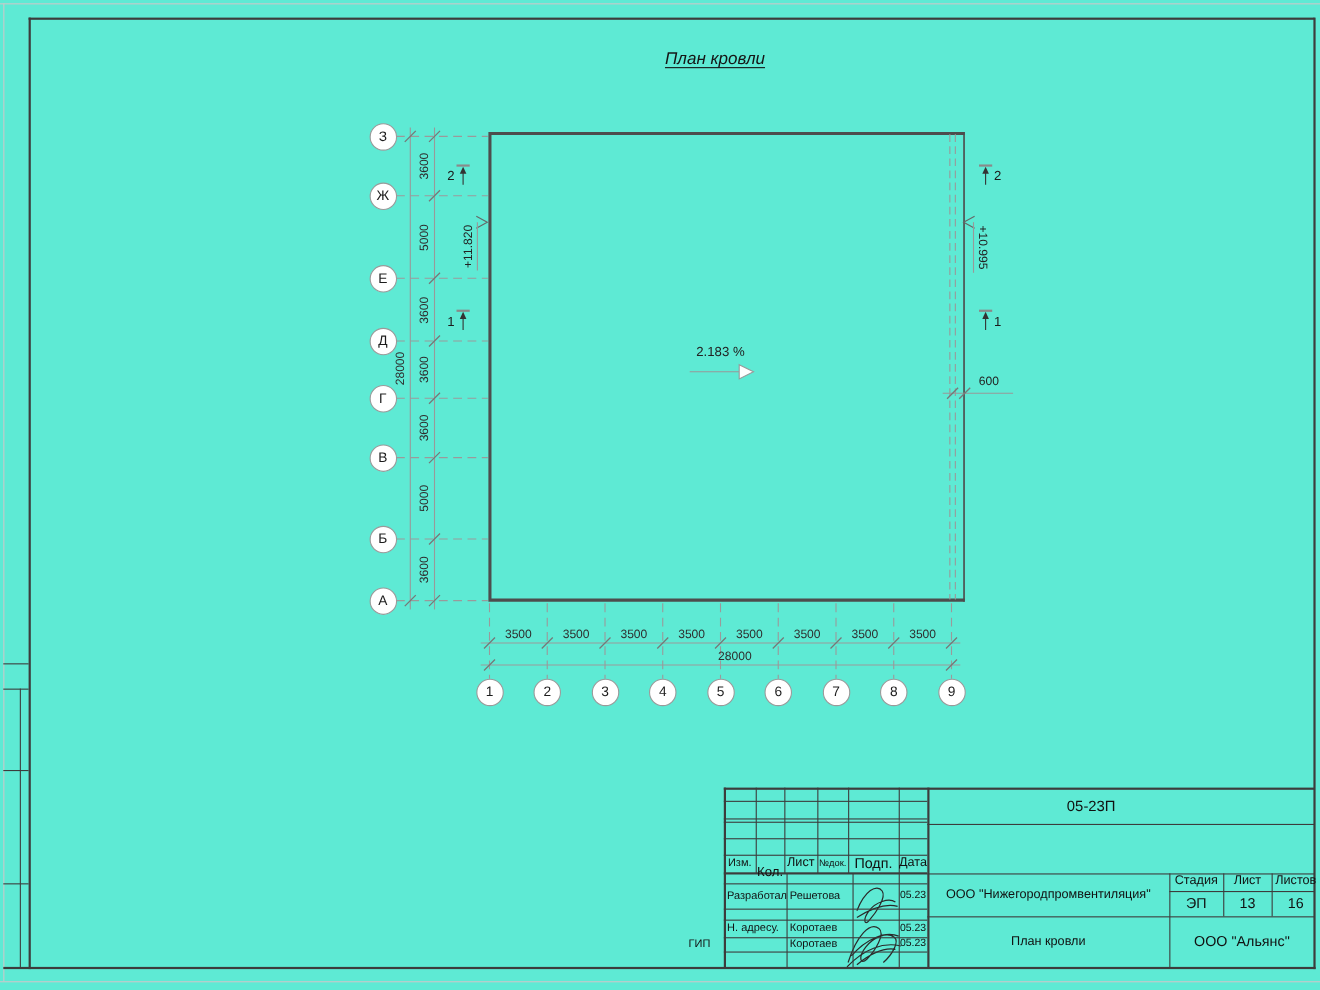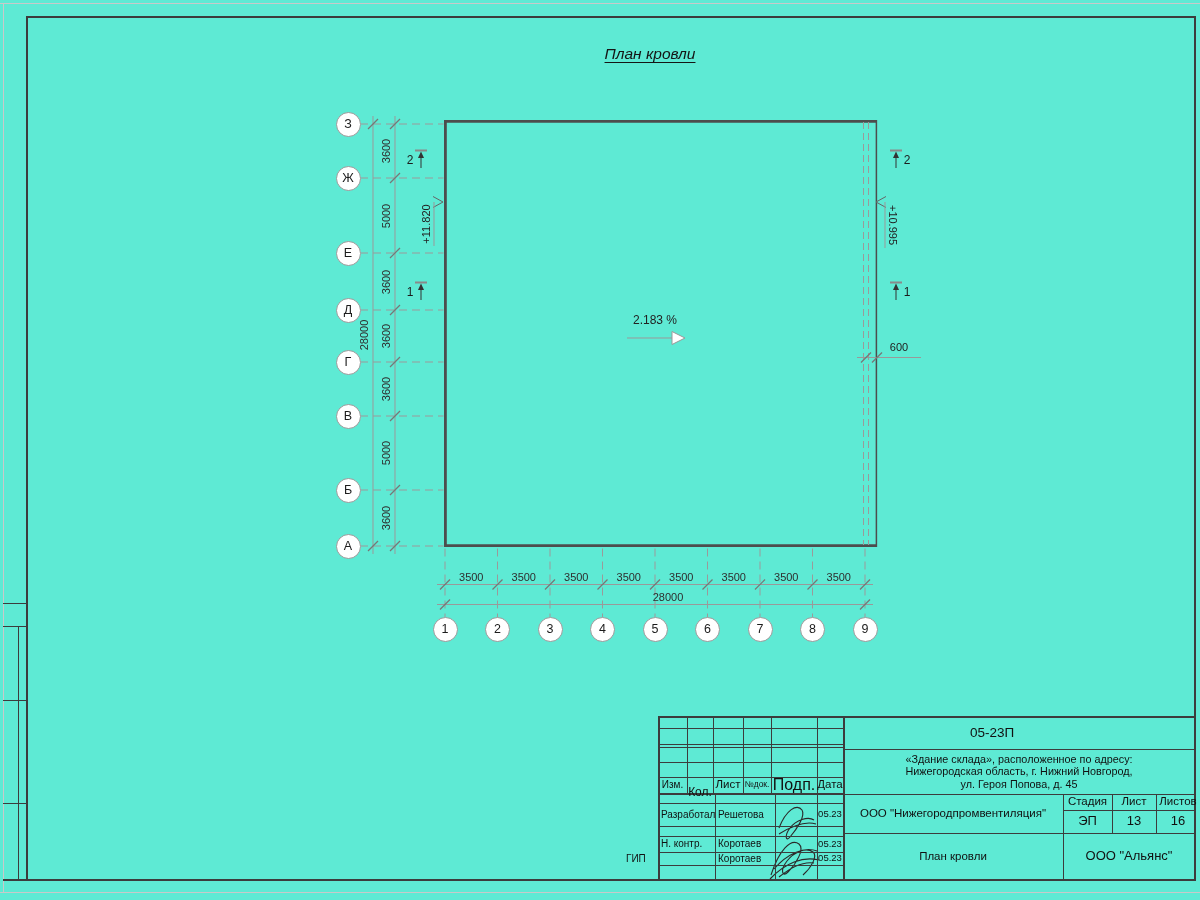--- a/index.html
+++ b/index.html
@@ -173,44 +173,39 @@
   <div class="hl" style="left:658px;top:865px;width:185px"></div>
   <div class="hl" style="left:843px;top:749px;width:352px"></div>
   <div class="hl" style="left:843px;top:794px;width:352px"></div>
   <div class="hl" style="left:843px;top:833px;width:352px"></div>
   <div class="hl" style="left:1063px;top:810px;width:132px"></div>
   <div class="vl" style="left:1063px;top:794px;height:86px"></div>
   <div class="vl" style="left:1112px;top:794px;height:39px"></div>
   <div class="vl" style="left:1156px;top:794px;height:39px"></div>
 
   <div class="tb" style="left:843px;top:716px;width:298px;height:33px;font-size:13.5px">05-23П</div>
-  <div class="tb" style="left:843px;top:749px;width:352px;height:45px;font-size:10.8px;flex-direction:column">
-    <div>«Здание склада», расположенное по адресу:</div>
-    <div>Нижегородская область, г. Нижний Новгород,</div>
-    <div>ул. Героя Попова, д. 45</div>
-  </div>
   <div class="tb" style="left:843px;top:794px;width:220px;height:39px;font-size:11.5px">ООО "Нижегородпромвентиляция"</div>
   <div class="tb" style="left:843px;top:833px;width:220px;height:47px;font-size:11.5px">План кровли</div>
   <div class="tb" style="left:1063px;top:833px;width:132px;height:47px;font-size:13px">ООО "Альянс"</div>
   <div class="tb" style="left:1063px;top:794px;width:49px;height:16px;font-size:11.5px">Стадия</div>
   <div class="tb" style="left:1112px;top:794px;width:44px;height:16px;font-size:11.5px">Лист</div>
   <div class="tb" style="left:1156px;top:794px;width:44px;height:16px;font-size:11.5px">Листов</div>
   <div class="tb" style="left:1063px;top:810px;width:49px;height:23px;font-size:13px">ЭП</div>
   <div class="tb" style="left:1112px;top:810px;width:44px;height:23px;font-size:13px">13</div>
   <div class="tb" style="left:1156px;top:810px;width:44px;height:23px;font-size:13px">16</div>
   <div class="tb" style="left:658px;top:777px;width:29px;height:16px;font-size:10px">Изм.</div>
   <div class="tb" style="left:687px;top:777px;width:26px;height:32px;font-size:12px">Кол.</div>
   <div class="tb" style="left:713px;top:777px;width:30px;height:16px;font-size:11.5px">Лист</div>
   <div class="tb" style="left:743px;top:777px;width:28px;height:16px;font-size:8.5px">№док.</div>
-  <div class="tb" style="left:771px;top:777px;width:46px;height:16px;font-size:16px">Подп.</div>
+  <div class="tb" style="left:771px;top:777px;width:46px;height:16px;font-size:13px">Подп.</div>
   <div class="tb" style="left:817px;top:777px;width:26px;height:16px;font-size:11.5px">Дата</div>
   <div class="tb lft" style="left:658px;top:803px;width:57px;height:23px;font-size:10px">Разработал</div>
   <div class="tb lft" style="left:715px;top:803px;width:60px;height:23px;font-size:10px">Решетова</div>
   <div class="tb" style="left:817px;top:803px;width:26px;height:23px;font-size:9.5px">05.23</div>
-  <div class="tb lft" style="left:658px;top:836px;width:57px;height:16px;font-size:10px">Н. контр.</div>
+  <div class="tb lft" style="left:658px;top:836px;width:57px;height:16px;font-size:10px">Н. адресу.</div>
   <div class="tb lft" style="left:715px;top:836px;width:60px;height:16px;font-size:10px">Коротаев</div>
   <div class="tb" style="left:817px;top:836px;width:26px;height:16px;font-size:9.5px">05.23</div>
   <div class="tb lft" style="left:623px;top:852px;width:57px;height:13px;font-size:10px">ГИП</div>
   <div class="tb lft" style="left:715px;top:852px;width:60px;height:13px;font-size:10px">Коротаев</div>
   <div class="tb" style="left:817px;top:852px;width:26px;height:13px;font-size:9.5px">05.23</div>
 
 <div class="axis-circle" style="left: 335.5px; top: 111.5px;">З</div>
     <div class="axis-circle" style="left: 335.5px; top: 165.5px;">Ж</div>
     <div class="axis-circle" style="left: 335.5px; top: 240.5px;">Е</div>
     <div class="axis-circle" style="left: 335.5px; top: 297.5px;">Д</div>

